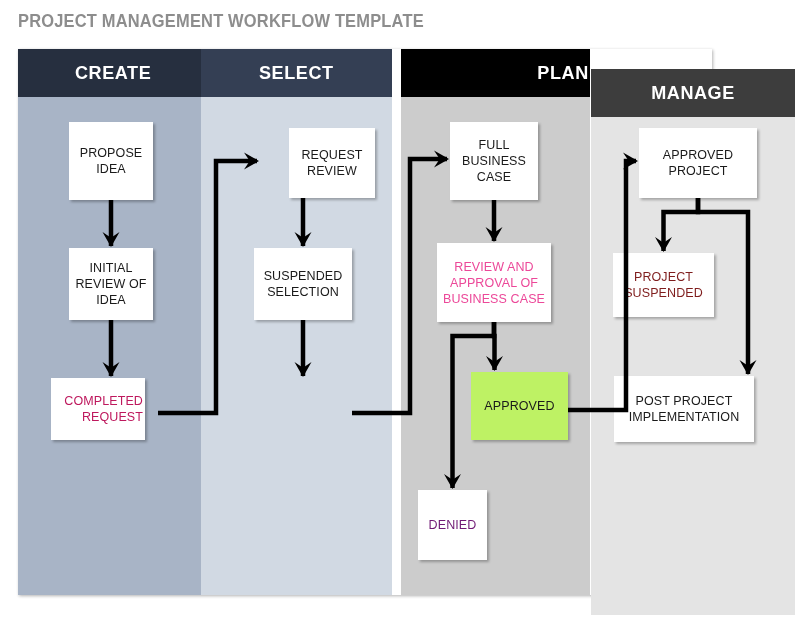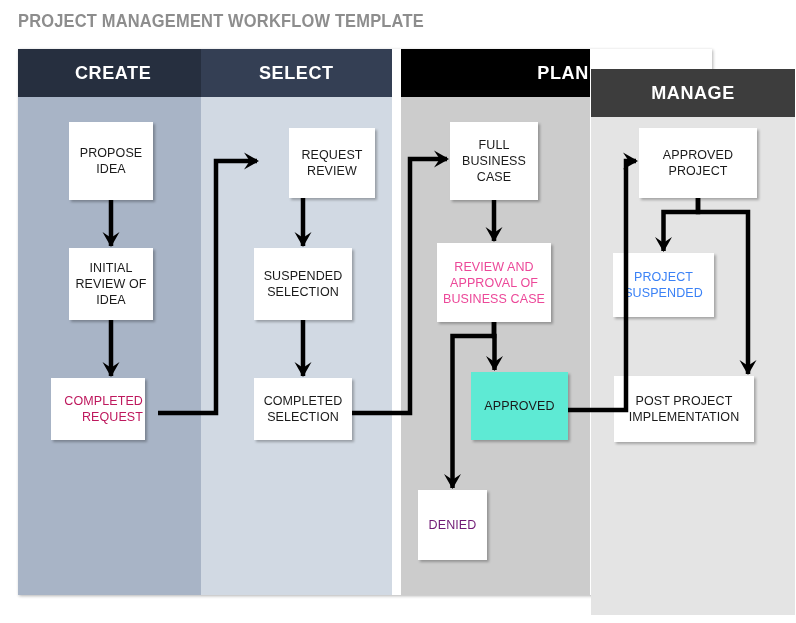--- a/index.html
+++ b/index.html
@@ -80,39 +80,36 @@
     </div>
     <div class="node" style="left: 33px; top: 329px; width: 94px; height: 62px; background: rgb(255, 255, 255); color: #be185d; text-align: right;">
       <span>COMPLETED REQUEST</span>
     </div>
     <div class="node" style="left: 242px; top: 79px; width: 86px; height: 70px; background: rgb(255, 255, 255); color: rgb(26, 26, 26); margin-left: 29px;">
       <span>REQUEST REVIEW</span>
     </div>
     <div class="node" style="left: 236px; top: 199px; width: 98px; height: 72px; background: rgb(255, 255, 255); color: rgb(26, 26, 26);">
       <span>SUSPENDED SELECTION</span>
     </div>
-    <div class="node" style="left: 236px; top: 329px; width: 98px; height: 62px; background: rgb(255, 255, 255); color: rgb(26, 26, 26);">
-      <span>COMPLETED SELECTION</span>
-    </div>
     <div class="node" style="left: 432px; top: 73px; width: 88px; height: 78px; background: rgb(255, 255, 255); color: rgb(26, 26, 26);">
       <span>FULL BUSINESS CASE</span>
     </div>
     <div class="node" style="left: 419px; top: 194px; width: 114px; height: 79px; background: rgb(255, 255, 255); color: #ec4899;">
       <span>REVIEW AND APPROVAL OF BUSINESS CASE</span>
     </div>
-    <div class="node" style="left: 453px; top: 323px; width: 97px; height: 68px; background: #5eead4; color: rgb(26, 26, 26);">
+    <div class="node" style="left: 453px; top: 323px; width: 97px; height: 68px; background: #bef264; color: rgb(26, 26, 26);">
       <span>APPROVED</span>
     </div>
     <div class="node" style="left: 400px; top: 441px; width: 69px; height: 70px; background: rgb(255, 255, 255); color: #701a75;">
       <span>DENIED</span>
     </div>
     <div class="node" style="left: 621px; top: 79px; width: 118px; height: 70px; background: rgb(255, 255, 255); color: rgb(26, 26, 26);">
       <span>APPROVED PROJECT</span>
     </div>
-    <div class="node" style="left: 595px; top: 204px; width: 101px; height: 64px; background: rgb(255, 255, 255); color: #3b82f6;">
+    <div class="node" style="left: 595px; top: 204px; width: 101px; height: 64px; background: rgb(255, 255, 255); color: #7f1d1d;">
       <span>PROJECT SUSPENDED</span>
     </div>
     <div class="node" style="left: 596px; top: 327px; width: 140px; height: 66px; background: rgb(255, 255, 255); color: rgb(26, 26, 26);">
       <span>POST PROJECT IMPLEMENTATION</span>
     </div>
   </div>
 
 <svg id="edges" viewBox="0 0 796 623">
     <polyline points="111,200 111,246" fill="none" stroke="#000000" stroke-width="4.5" stroke-linecap="butt" stroke-linejoin="miter"></polyline>
     <polygon points="111,247 102.5,232 111,237.7 119.5,232" fill="#000000"></polygon>

